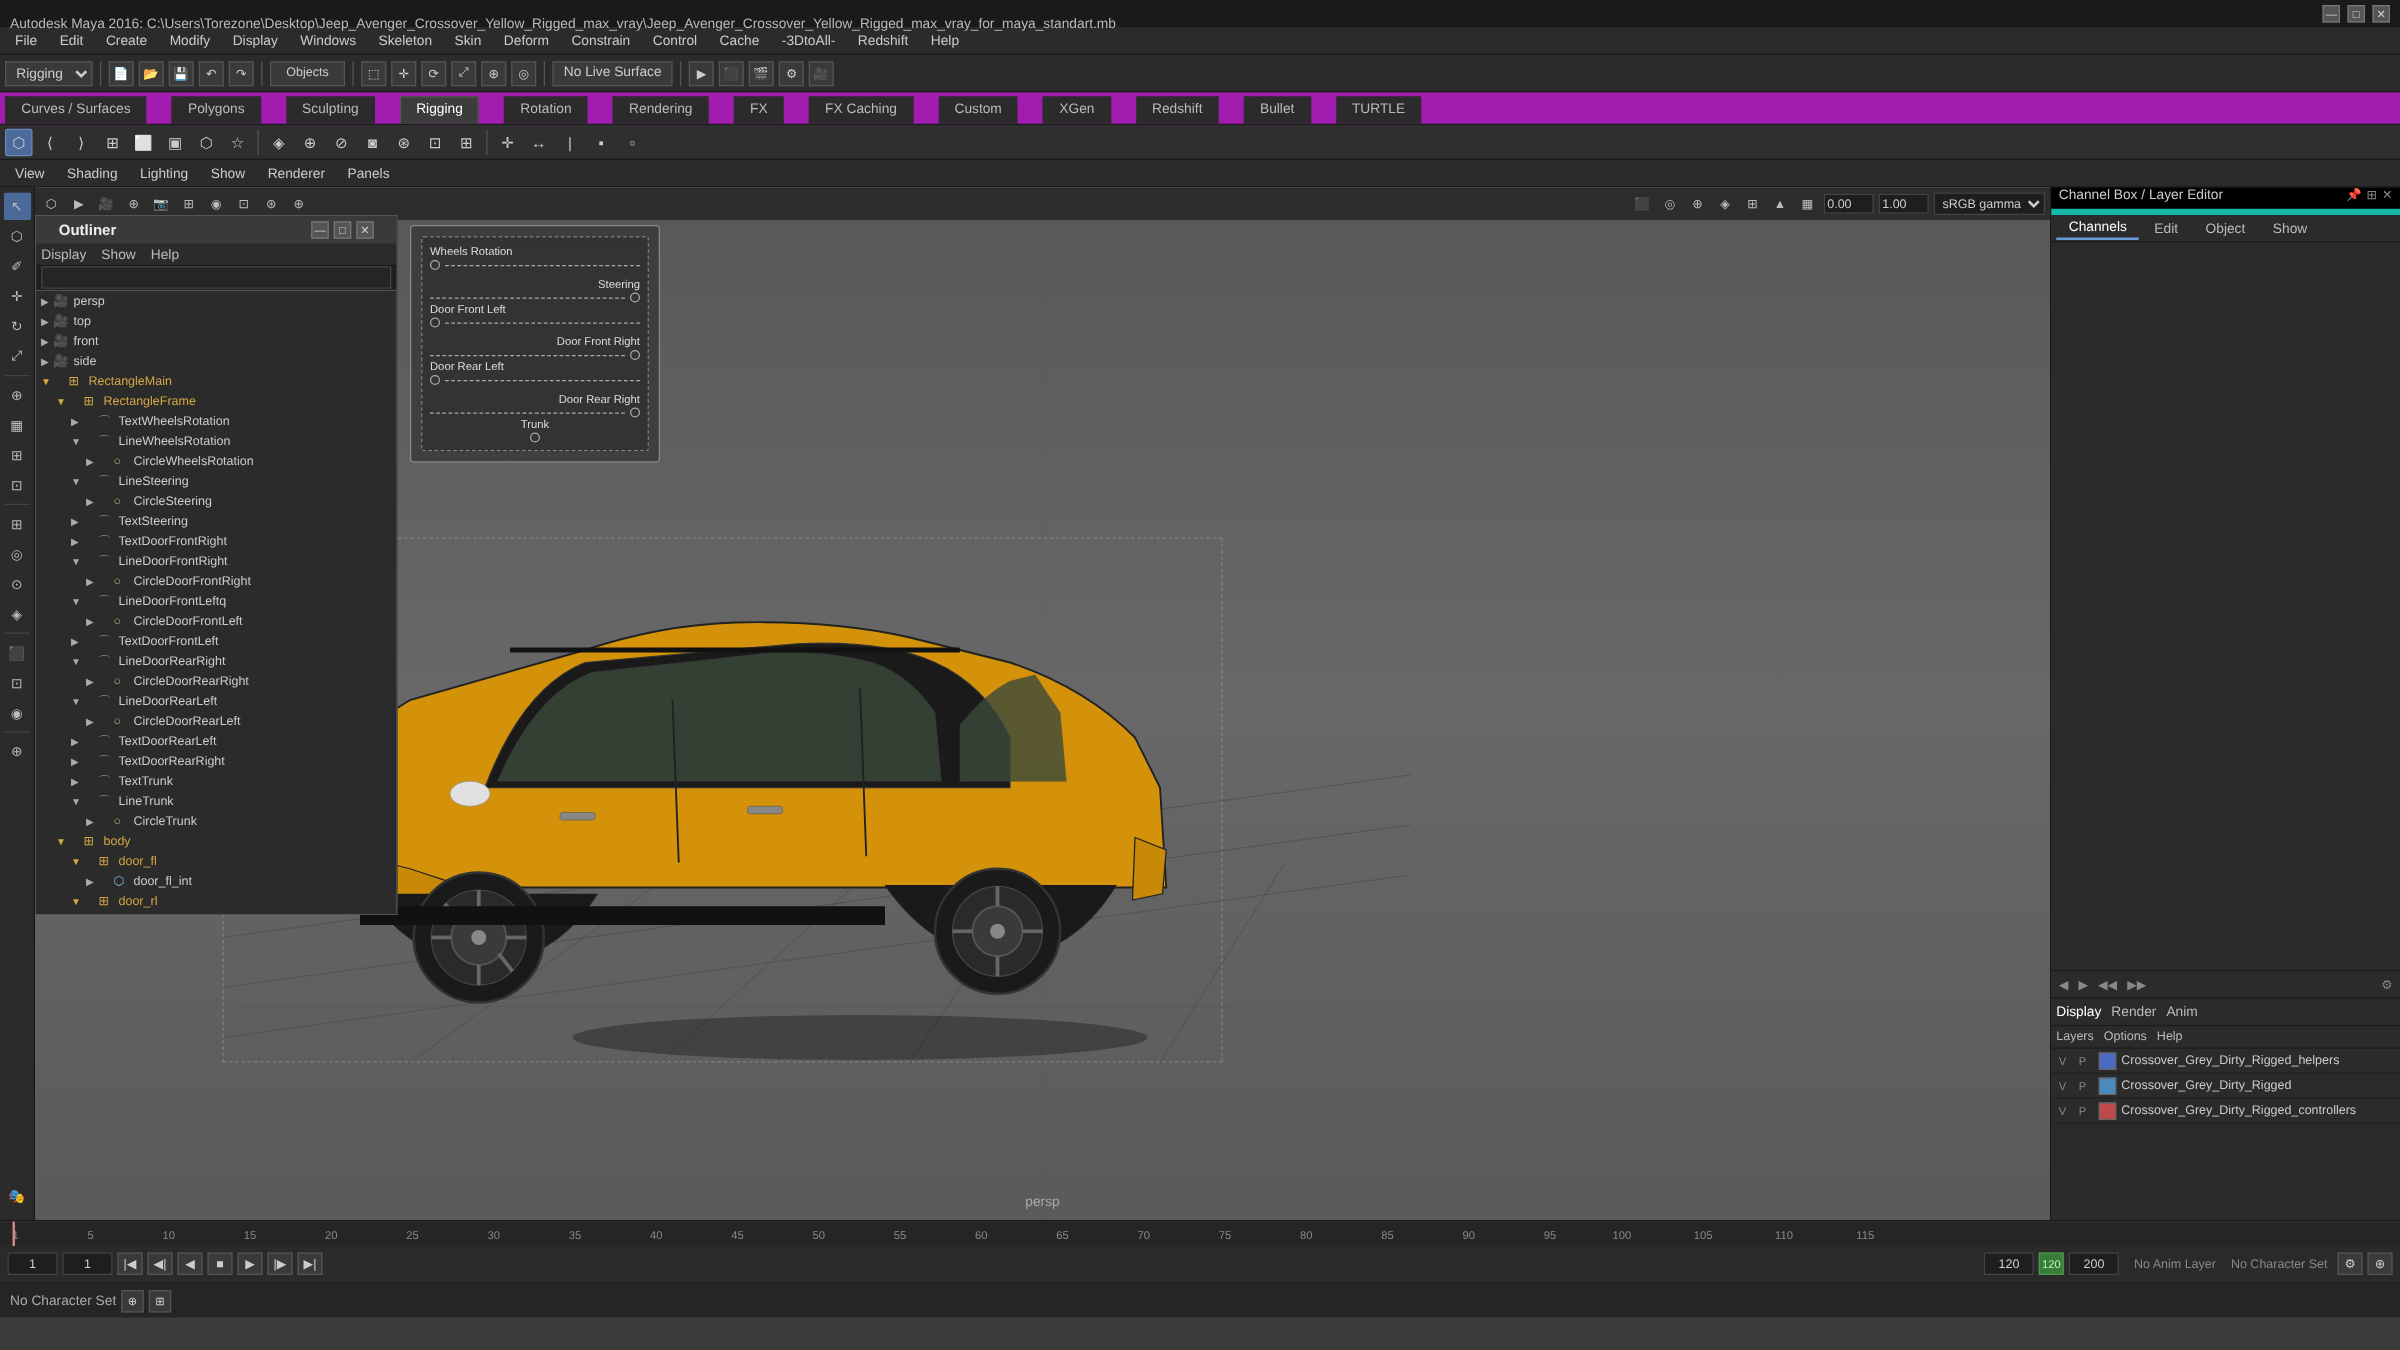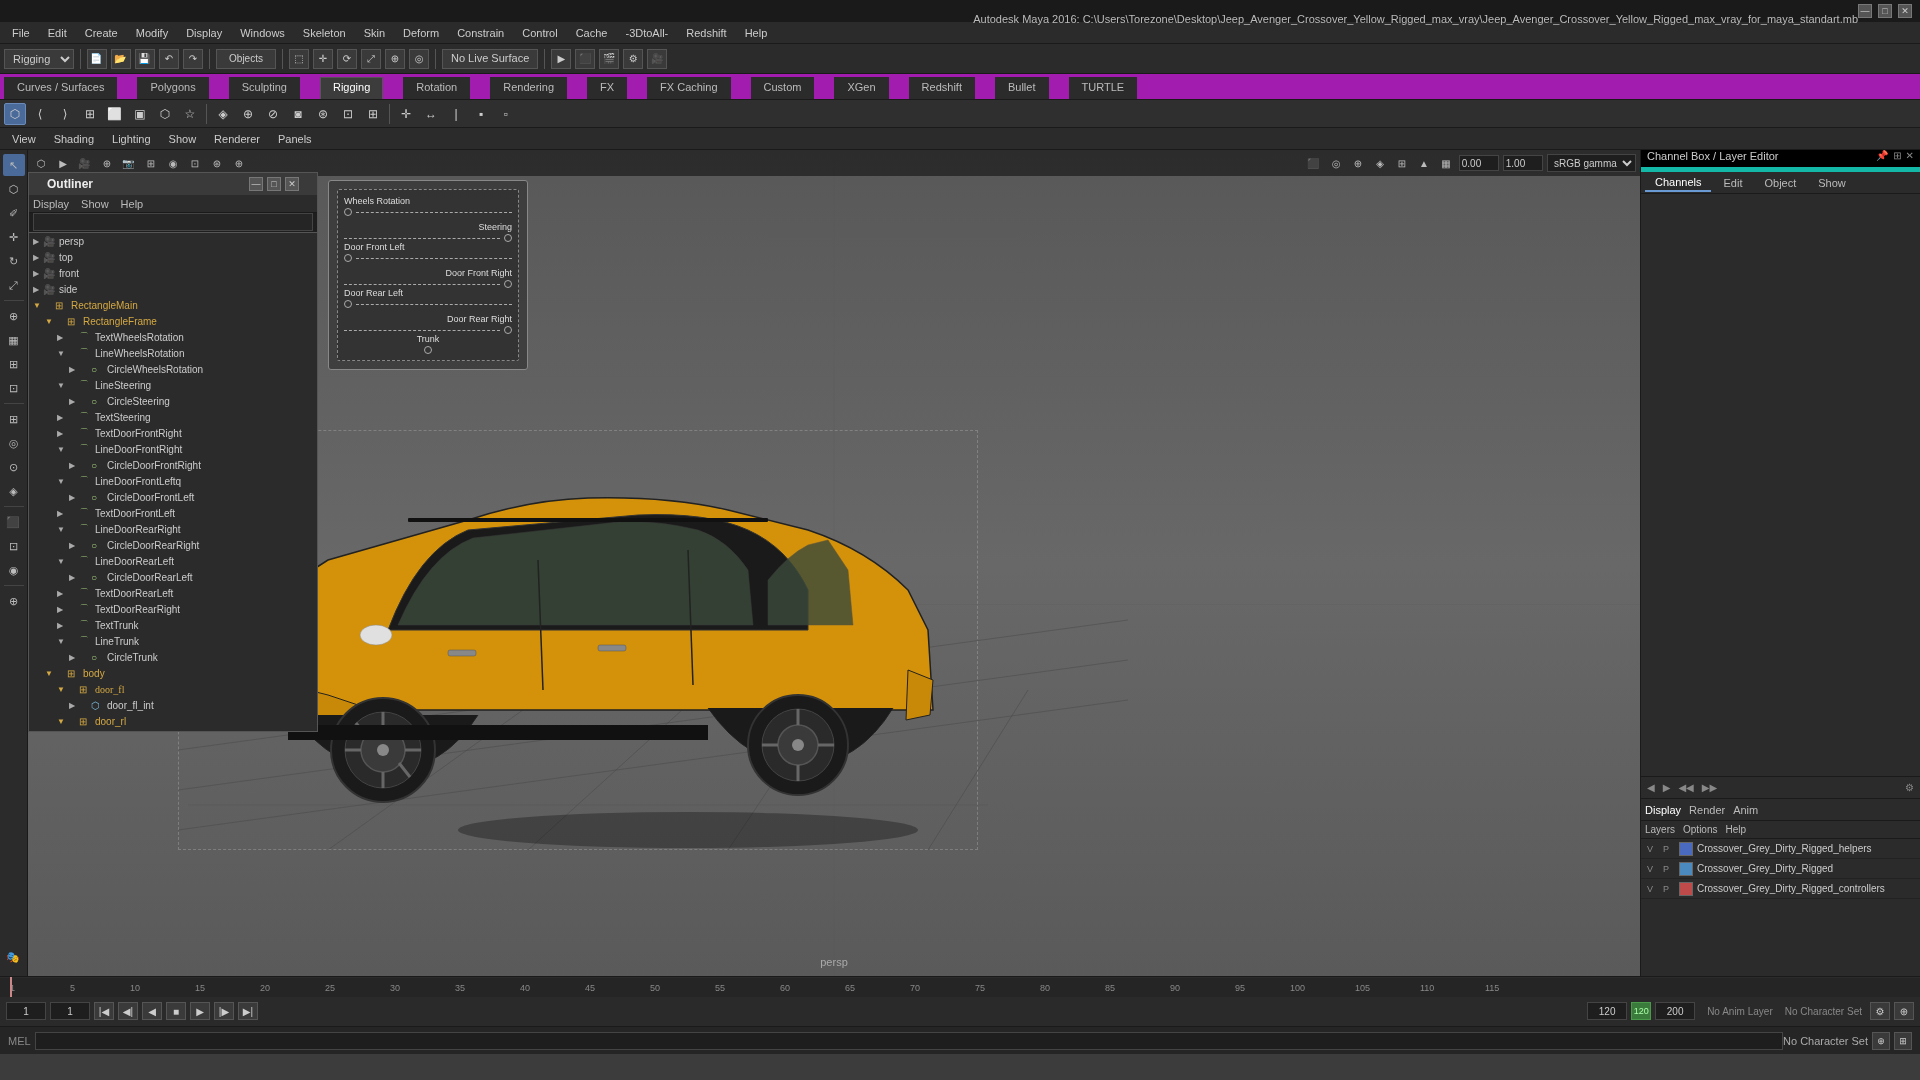--- a/index.html
+++ b/index.html
@@ -19,21 +19,21 @@
       width: 100%;
       height: 22px;
       background: #1a1a1a;
       display: flex;
       align-items: center;
       justify-content: space-between;
       padding: 0 8px;
       color: #bbb;
       font-size: 11px;
     }
-    #title-bar .title-text { flex: 1; text-align: right; margin-top: 16px; }
+    #title-bar .title-text { flex: 1; text-align: left; margin-top: 16px; }
     #title-bar .win-controls { display: flex; gap: 6px; }
     #title-bar .win-btn {
       width: 14px; height: 14px;
       background: #555;
       border: 1px solid #777;
       cursor: pointer;
       display: flex; align-items: center; justify-content: center;
       font-size: 9px; color: #ccc;
     }
 
@@ -908,21 +908,21 @@
         <span class="indent"></span>
         <span class="icon group-icon">⊞</span>
         <span class="label" style="color:#d4a843;">body</span>
       </div>
       <div class="tree-item">
         <span class="indent"></span>
           <span class="indent"></span>
         <span class="arrow" style="color:#d4a843;">▼</span>
         <span class="indent"></span>
         <span class="icon group-icon">⊞</span>
-        <span class="label" style="color:#d4a843;font-family:Liberation Serif, serif;">door_fl</span>
+        <span class="label" style="color:#d4a843;">door_fl</span>
       </div>
       <div class="tree-item">
         <span class="indent"></span>
           <span class="indent"></span>
           <span class="indent"></span>
         <span class="arrow">▶</span>
         <span class="indent"></span>
         <span class="icon mesh-icon" style="color:#7ab3d4;">⬡</span>
         <span class="label">door_fl_int</span>
       </div>
@@ -1229,22 +1229,18 @@
     </div>
     <input type="text" class="time-input" value="200" style="">
     <div style="margin-left:8px;color:#888;font-size:10px;">No Anim Layer</div>
     <div style="margin-left:8px;color:#888;font-size:10px;">No Character Set</div>
     <div style="margin-left:4px;" class="play-btn">⚙</div>
     <div class="play-btn">⊕</div>
   </div>
 </div>
 
 <div id="status-bar">
-  <div id="mel-input-area">
-    <span class="mel-label">MEL</span>
-    <input type="text" id="mel-input" placeholder="" style="">
-  </div>
   <div style="display:flex;align-items:center;gap:4px;">
     <span style="color:#aaa;font-size:11px;">No Character Set</span>
     <div style="width:18px;height:18px;background:#3a3a3a;border:1px solid #555;display:flex;align-items:center;justify-content:center;font-size:9px;">⊕</div>
     <div style="width:18px;height:18px;background:#3a3a3a;border:1px solid #555;display:flex;align-items:center;justify-content:center;font-size:9px;">⊞</div>
   </div>
 </div>
 
 </body></html>

